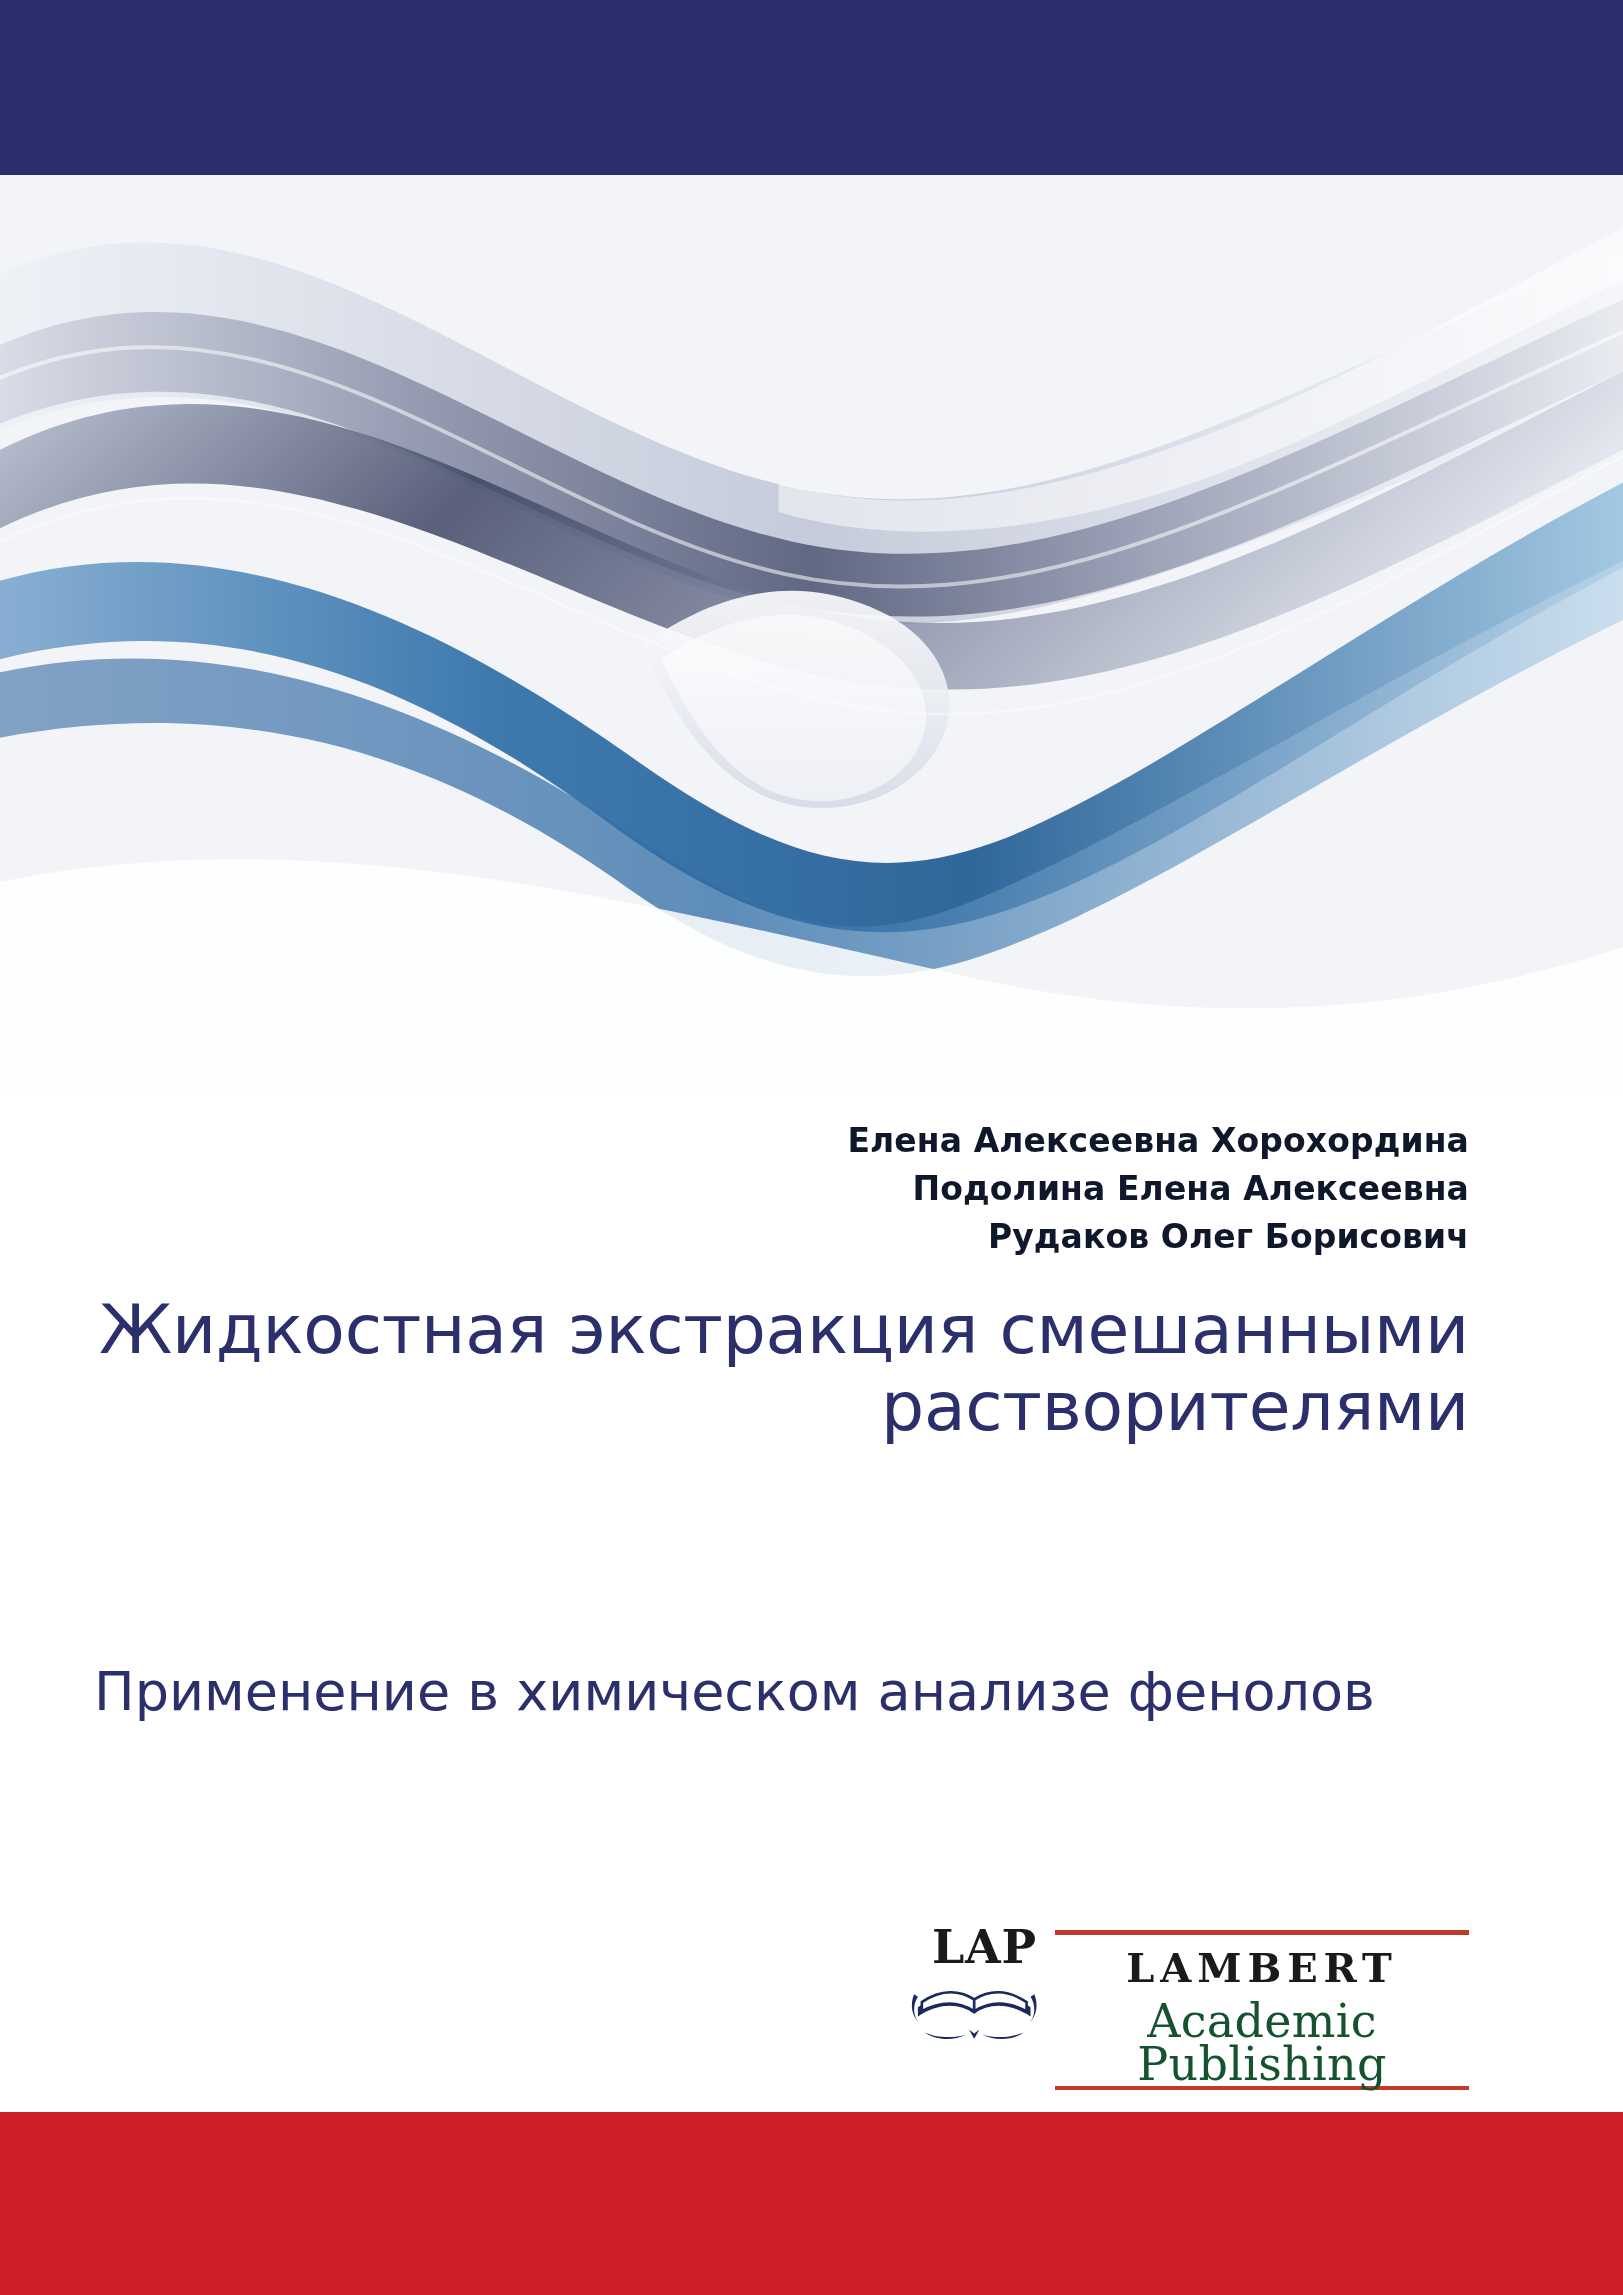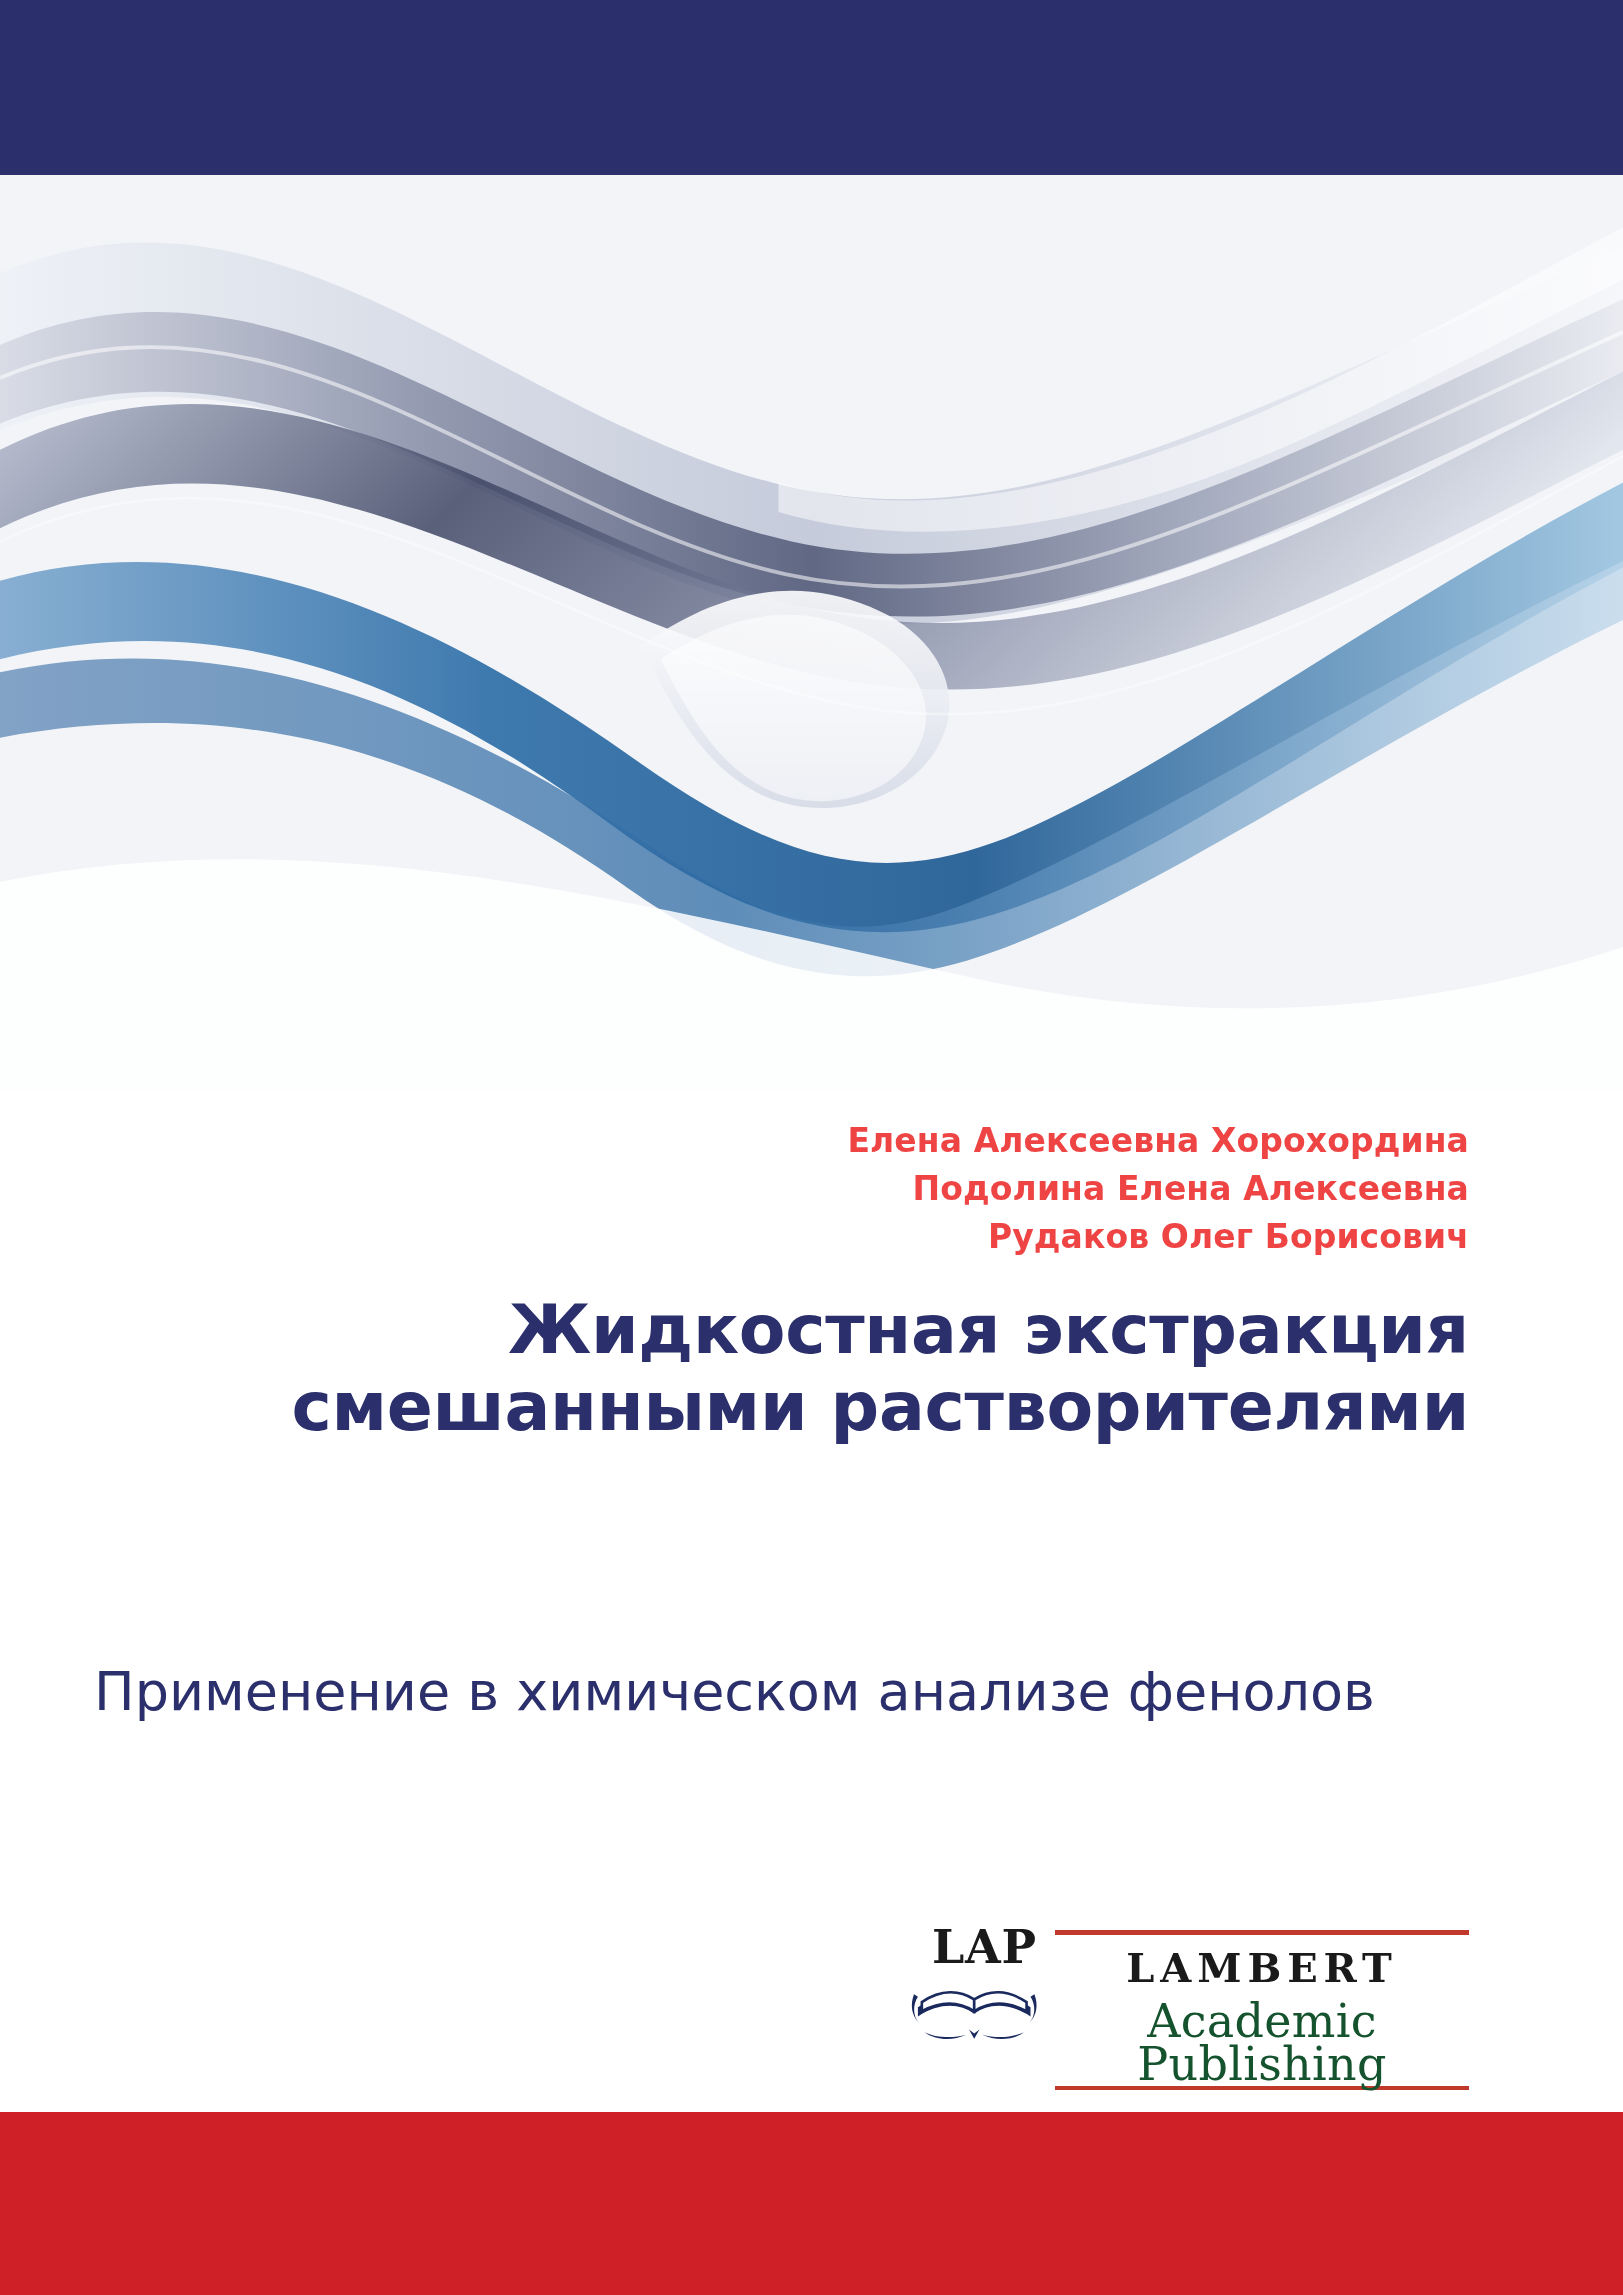--- a/index.html
+++ b/index.html
@@ -49,34 +49,34 @@
     height: 1047px;
     background: #ffffff;
   }
 
   .authors {
     position: absolute;
     left: 0;
     top: 26px;
     width: 1469px;
     text-align: right;
-    color: #ef4444;
+    color: #0f172a;
     font-weight: bold;
     font-size: 33px;
     line-height: 48px;
     letter-spacing: 0.1px;
   }
   .title {
     position: absolute;
     left: 0;
     top: 200px;
     width: 1469px;
     text-align: right;
     color: #2b2f6b;
-    font-weight: bold;
+    font-weight: normal;
     font-size: 68px;
     line-height: 77px;
     letter-spacing: -0.3px;
   }
   .subtitle {
     position: absolute;
     left: 0;
     top: 576px;
     width: 1469px;
     text-align: center;

